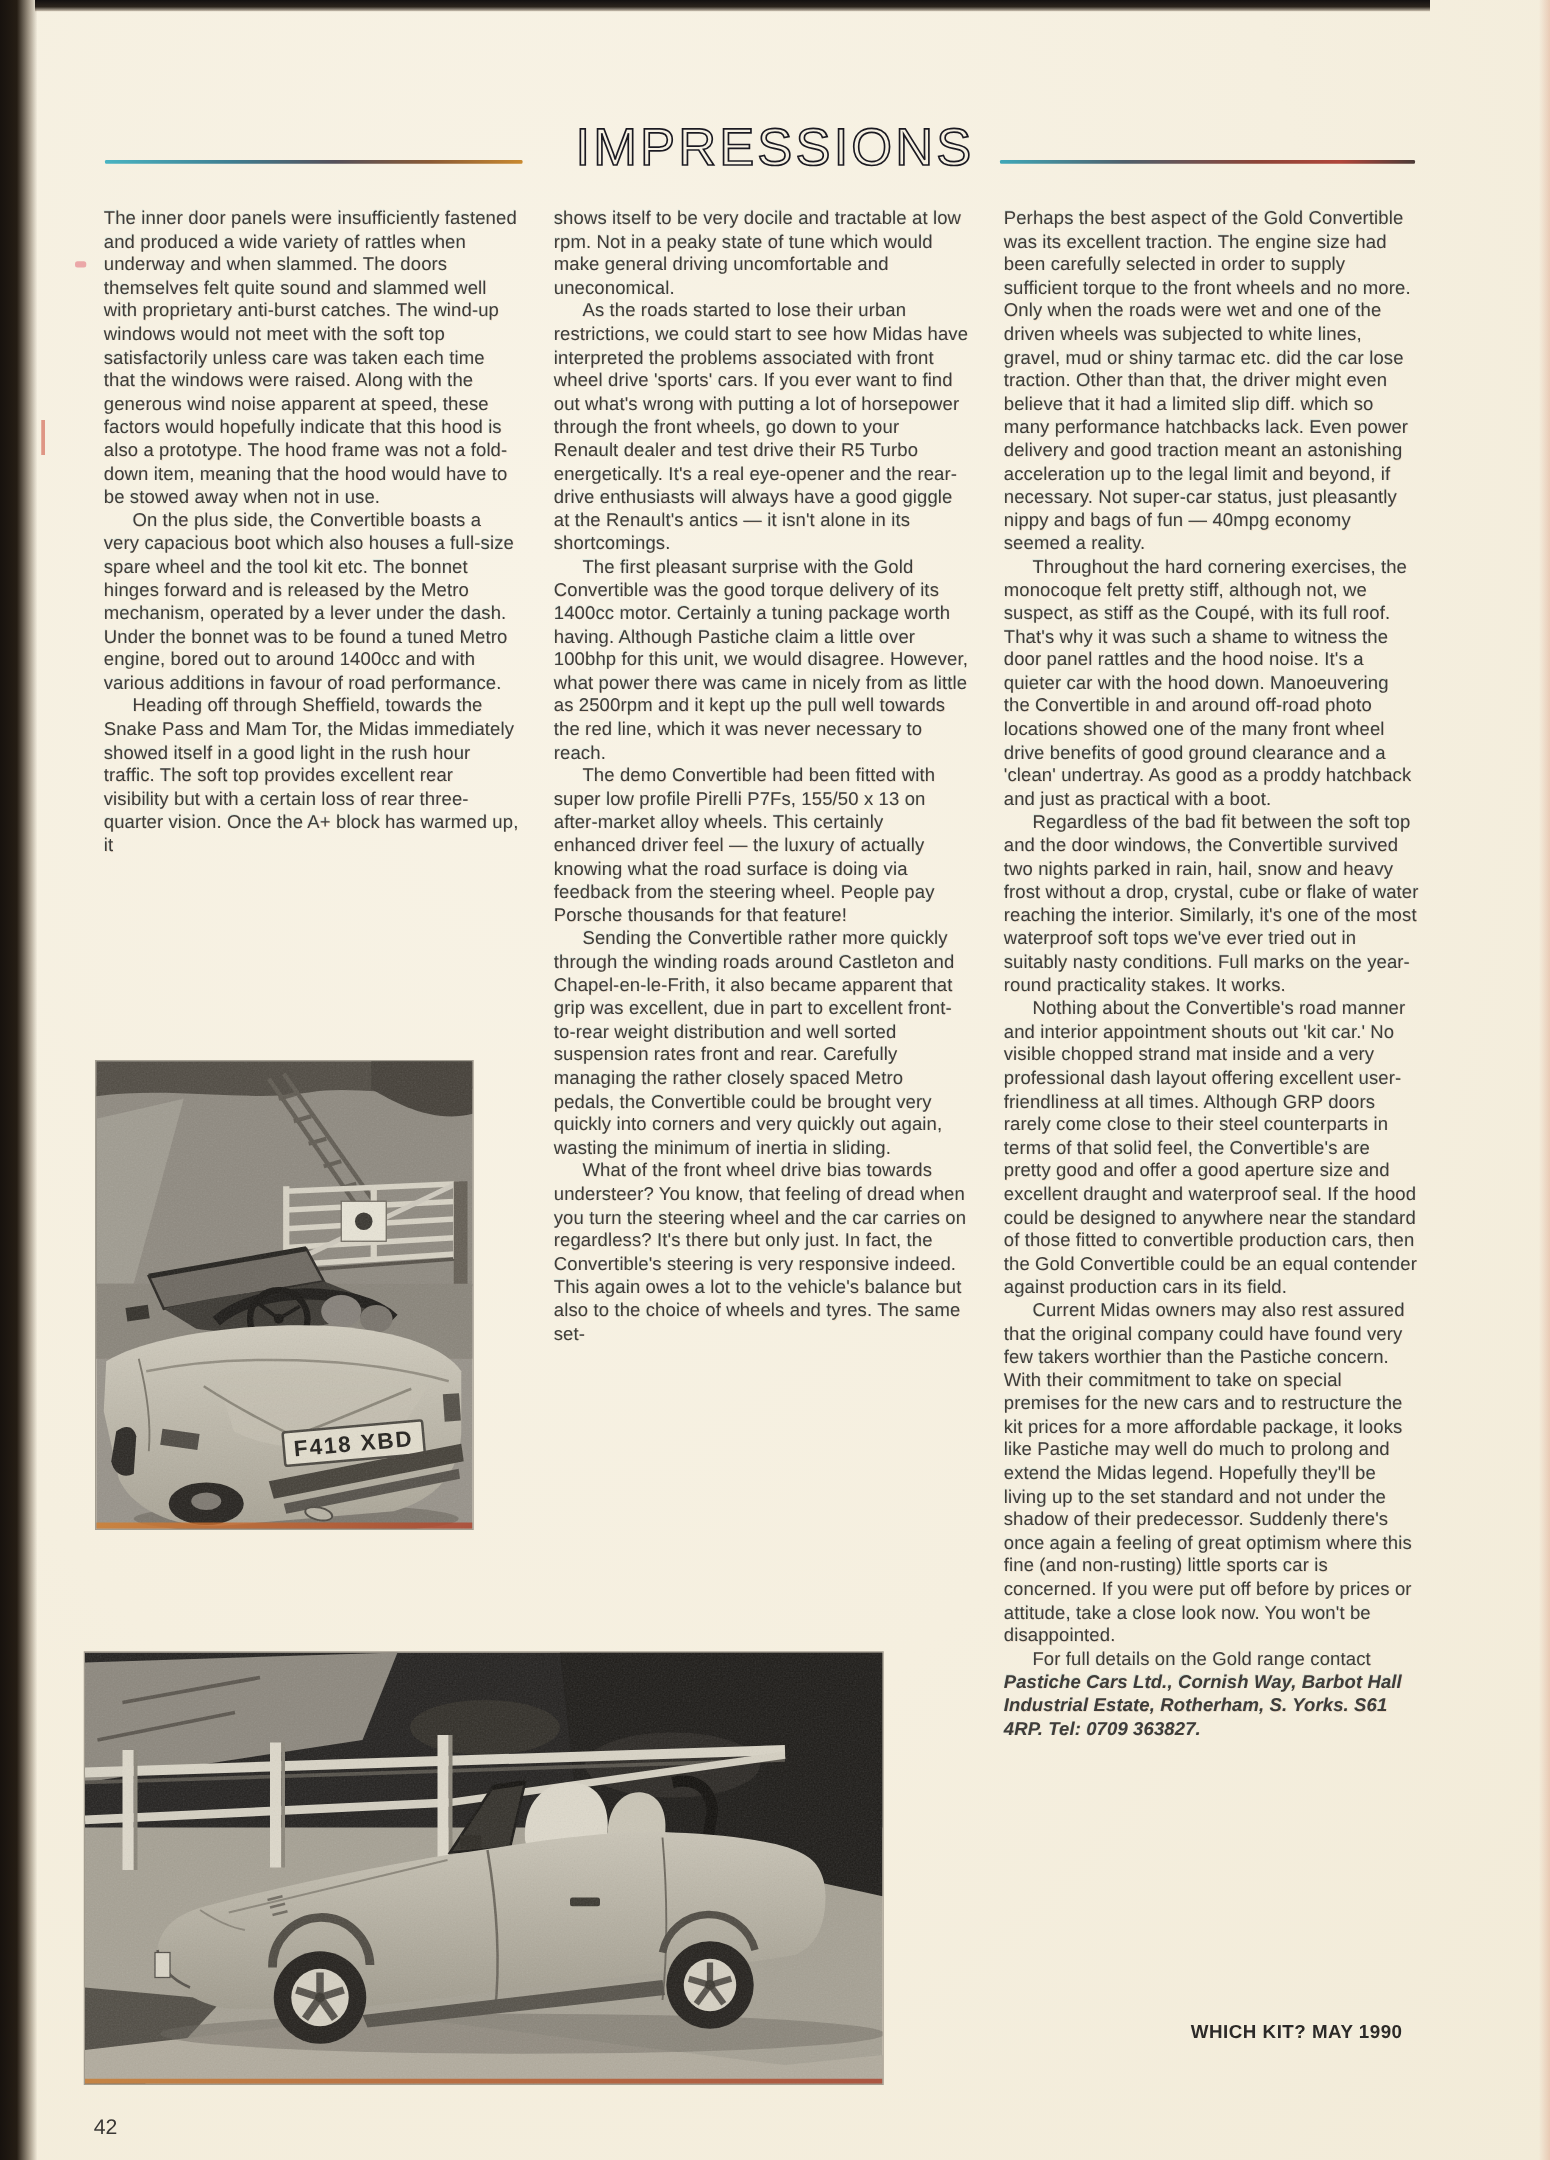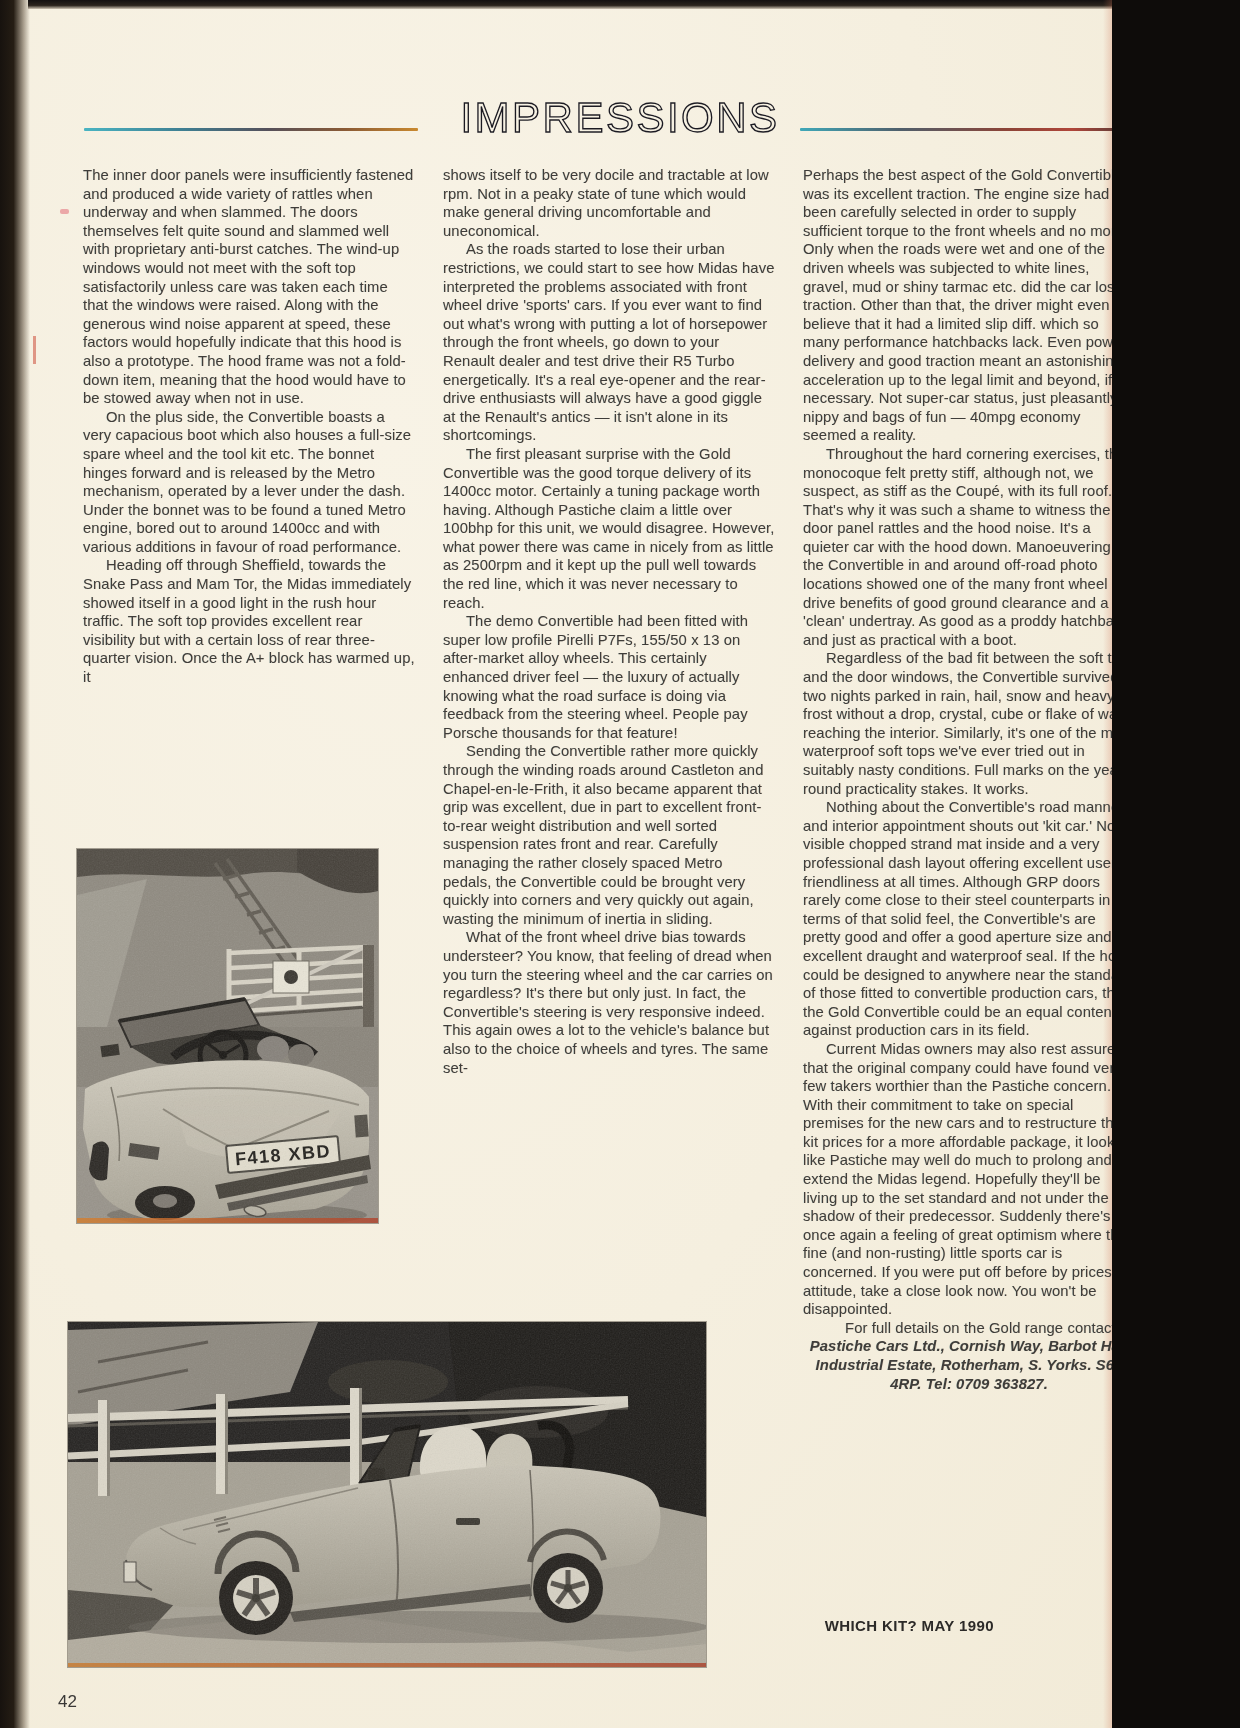--- a/index.html
+++ b/index.html
@@ -1,17 +1,17 @@
 <!DOCTYPE html>
 <html><head>
 <meta charset="utf-8">
 <style>
   html,body{margin:0;padding:0;}
   body{background:#0e0c0a; font-family:"Liberation Sans","DejaVu Sans",sans-serif;}
-  .page{position:relative;width:1112px;height:1728px;overflow:hidden;
+  .page{position:relative;width:1240px;height:1728px;overflow:hidden;
         background:radial-gradient(ellipse at 35% 25%, #f8f3e6 0%, #f5efdf 55%, #f2ebd8 100%);}
   
   .edge-left{position:absolute;left:0;top:0;width:30px;height:1728px;
     background:linear-gradient(90deg,#17120e 0%,#251d14 45%,rgba(70,54,36,.45) 78%,rgba(246,241,226,0) 100%);}
   .edge-top{position:absolute;left:28px;top:0;width:1116px;height:9px;
     background:linear-gradient(180deg,#131010 0%,#2b241d 60%,rgba(90,66,44,.25) 100%);}
   .edge-right{position:absolute;right:0;top:0;width:9px;height:1728px;
     background:linear-gradient(90deg,rgba(214,128,96,0) 0%,rgba(205,115,85,.28) 100%);}
   .artifact-pink{position:absolute;left:60px;top:209px;width:9px;height:5px;background:rgba(226,108,120,.55);border-radius:2px;}
   .artifact-red{position:absolute;left:33px;top:336px;width:3px;height:28px;background:rgba(200,60,40,.5);}
@@ -26,33 +26,33 @@
     background:linear-gradient(90deg,#49b4c2 0%,#3f7e91 30%,#55505a 55%,#8a5a35 78%,#c9892f 100%);}
   .rule-right{left:800px;width:332px;
     background:linear-gradient(90deg,#3fa8b8 0%,#4f5f6b 30%,#8c4437 62%,#b0463a 82%,#4a3a36 100%);}
   
   .col{position:absolute;top:166px;width:332px;font-size:14.8px;line-height:18.6px;
     color:#3f3d3a;letter-spacing:.1px;
     text-shadow:.5px .3px 0 rgba(190,85,30,.13), -.5px -.3px 0 rgba(0,150,180,.13);}
   .col-1{left:83px;} .col-2{left:443px;} .col-3{left:803px;}
   .paras p{margin:0;}
   .paras p + p{text-indent:1.55em;}
-  p.contact{margin:0;text-indent:1.55em;text-align:center;}
+  p.contact{margin:0;text-indent:1.55em;}
   .contact-address{font-style:italic;font-weight:700;}
   
   .caption{position:absolute;left:83px;top:1243px;width:636px;font-style:italic;
     font-size:16.5px;line-height:21.5px;color:#33312e;
     text-shadow:.5px .3px 0 rgba(190,85,30,.12), -.5px -.3px 0 rgba(0,150,180,.12);}
   
   .photo{position:absolute;outline:1px solid rgba(62,56,46,.45);}
   .photo-1{left:77px;top:849px;width:301px;height:374px;}
   .photo-2{left:68px;top:1322px;width:638px;height:345px;}
   .photo svg{display:block;width:100%;height:100%;}
   
-  .folio{position:absolute;left:58px;top:1692px;font-size:17px;color:#3a3836;}
+  .folio{position:absolute;left:75px;top:1692px;font-size:17px;color:#3a3836;}
   .mag-title{position:absolute;right:118px;top:1617px;font-size:15px;font-weight:700;
     letter-spacing:.4px;color:#2c2a28;}
 </style>
 </head>
 <body>
 
 <div class="page">
 
   <div class="edge-left"></div>
   <div class="edge-top"></div>

